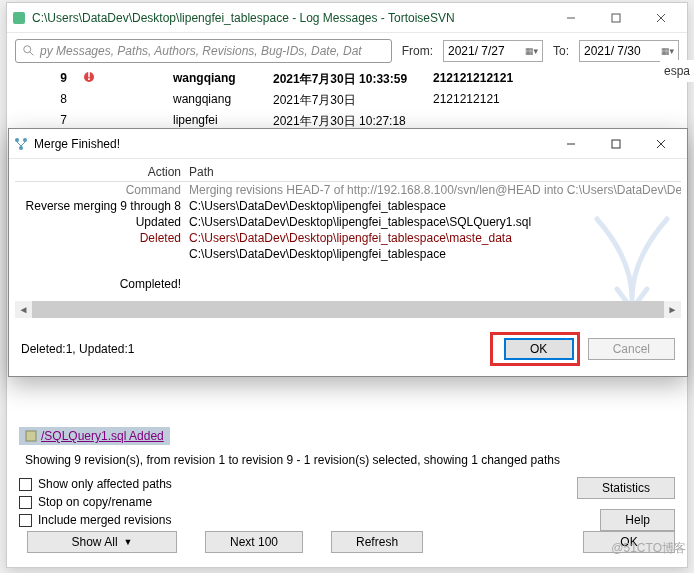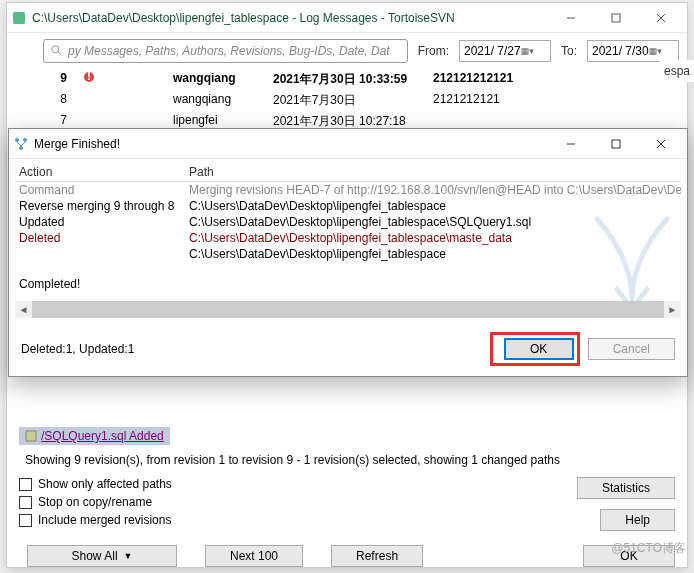--- a/index.html
+++ b/index.html
@@ -5,41 +5,41 @@
 * { box-sizing: border-box; font-family: "Segoe UI", Tahoma, sans-serif; font-size: 12px; }
 body { margin: 0; background: #f0f0f0; width: 694px; height: 573px; overflow: hidden; position: relative; }
 .win { position: absolute; background: #fff; border: 1px solid #ccc; box-shadow: 0 4px 12px rgba(0,0,0,0.15); }
 .titlebar { display: flex; align-items: center; height: 30px; padding: 0 4px; background: #fff; border-bottom: 1px solid #e8e8e8; color: #14532d; }
 .titlebar .ico { width: 16px; height: 16px; margin-right: 5px; display: inline-flex; align-items: center; justify-content: center; }
 .titlebar .title { flex: 1; font-size: 12px; }
 .winbtns { display: flex; }
 .winbtn { width: 45px; height: 28px; display: flex; align-items: center; justify-content: center; color: #555; }
 .winbtn svg { width: 10px; height: 10px; }
 .toolbar { display: flex; align-items: center; padding: 6px 8px; gap: 6px; }
-.search { flex: 1; border: 1px solid #999; border-radius: 3px; height: 24px; display: flex; align-items: center; padding: 8px 6px; background: #fff; color: #888; font-style: italic; overflow: hidden; white-space: nowrap; margin-left: 28px; }
+.search { flex: 1; border: 1px solid #999; border-radius: 3px; height: 24px; display: flex; align-items: center; padding: 8px 6px; background: #fff; color: #888; font-style: italic; overflow: hidden; white-space: nowrap; }
 .lbl { font-size: 12px; color: #333; margin: 0 4px; }
-.datebox { border: 1px solid #aaa; height: 22px; width: 92px; display: flex; align-items: center; padding: 0 4px; background: #fff; justify-content: flex-start; }
+.datebox { border: 1px solid #aaa; height: 22px; width: 100px; display: flex; align-items: center; padding: 0 4px; background: #fff; justify-content: space-between; }
 .datebox .dd { font-size: 9px; color: #666; }
 .grid { width: 100%; }
 .gridhdr { display: flex; background: #fff; border-bottom: 1px solid #ddd; }
 .gridhdr > div { padding: 4px 8px; font-size: 12px; border-right: 1px solid #eee; }
 .gridrow { display: flex; }
 .gridrow > div { padding: 2px 8px; font-size: 12px; white-space: nowrap; overflow: hidden; }
 .gridrow.bold > div { font-weight: bold; }
 .c-rev { width: 60px; text-align: right; }
 .c-act { width: 90px; }
 .c-auth { width: 100px; }
 .c-date { width: 160px; }
 .c-msg { flex: 1; }
 .dlg { position: absolute; left: 8px; top: 128px; width: 680px; height: 249px; background: #fff; border: 1px solid #888; box-shadow: 0 8px 24px rgba(0,0,0,0.3); display: flex; flex-direction: column; }
 .dlg .titlebar { background: #fff; color: #000; }
 .dlgbody { flex: 1; padding: 4px 6px; overflow: hidden; position: relative; }
 .dlghdr { display: flex; font-size: 12px; color: #333; border-bottom: 1px solid #ddd; }
 .dlghdr > div { padding: 2px 4px; }
-.ca { width: 170px; }
+.ca { width: 170px; text-align: right; }
 .cp { flex: 1; }
 .dlgrow { display: flex; font-size: 12px; }
 .dlgrow > div { padding: 1px 4px; white-space: nowrap; overflow: hidden; }
 .dlgrow.grey > div { color: #888; }
 .dlgrow.red > div.cp { color: #800000; }
 .scrollbar { height: 17px; background: #f0f0f0; display: flex; align-items: center; margin-top: 8px; }
 .scrollbar .arr { width: 17px; height: 17px; display: flex; align-items: center; justify-content: center; color: #666; font-size: 10px; }
 .scrollbar .track { flex: 1; background: #ccc; height: 17px; }
 .dlgfoot { padding: 10px 12px; display: flex; align-items: center; }
 .dlgfoot .status { flex: 1; font-size: 12px; }
@@ -48,21 +48,21 @@
 .btn.disabled { color: #999; background: #f4f4f4; }
 .highlight { border: 3px solid #e03030; padding: 3px; display: inline-block; }
 .botpanel { position: absolute; left: 12px; right: 12px; top: 424px; }
 .fileline { color: #800080; font-size: 11px; text-decoration: underline; padding: 2px 6px; background: #BFCDDB; display: inline-flex; align-items: center; gap: 4px; }
 .infoline { padding: 8px 6px 10px; font-size: 12px; }
 .chkrow { display: flex; justify-content: space-between; align-items: flex-start; }
 .chks { display: flex; flex-direction: column; gap: 4px; }
 .chk { display: flex; align-items: center; gap: 6px; font-size: 12px; }
 .chk .box { width: 13px; height: 13px; border: 1px solid #333; background: #fff; }
 .sidebtns { display: flex; flex-direction: column; gap: 10px; align-items: flex-end; }
-.botbtns { display: flex; gap: 20px; margin-top: 14px; align-items: center; justify-content: center; }
+.botbtns { display: flex; gap: 20px; align-items: center; justify-content: center; }
 .botbtns .btn { min-width: 92px; text-align: center; }
 .watermark { position: absolute; right: 8px; bottom: 16px; color: #aaa; font-size: 12px; }
 .arrow-bg { position: absolute; right: 10px; top: 50px; opacity: 0.25; }
 .partial { position: absolute; right: 0; top: 60px; background: #fff; padding: 4px; font-size: 12px; color: #333; }
 </style>
 </head>
 <body>
 
 <div class="win" style="left:6px; top:2px; width:682px; height:566px;">
   <div class="titlebar">

